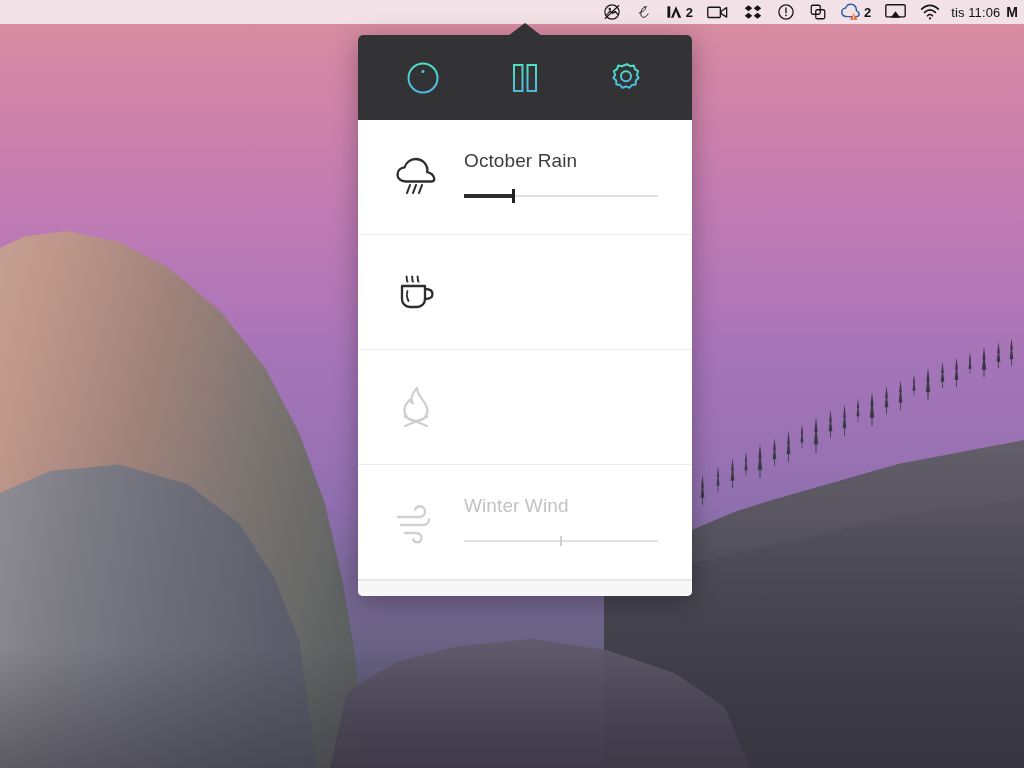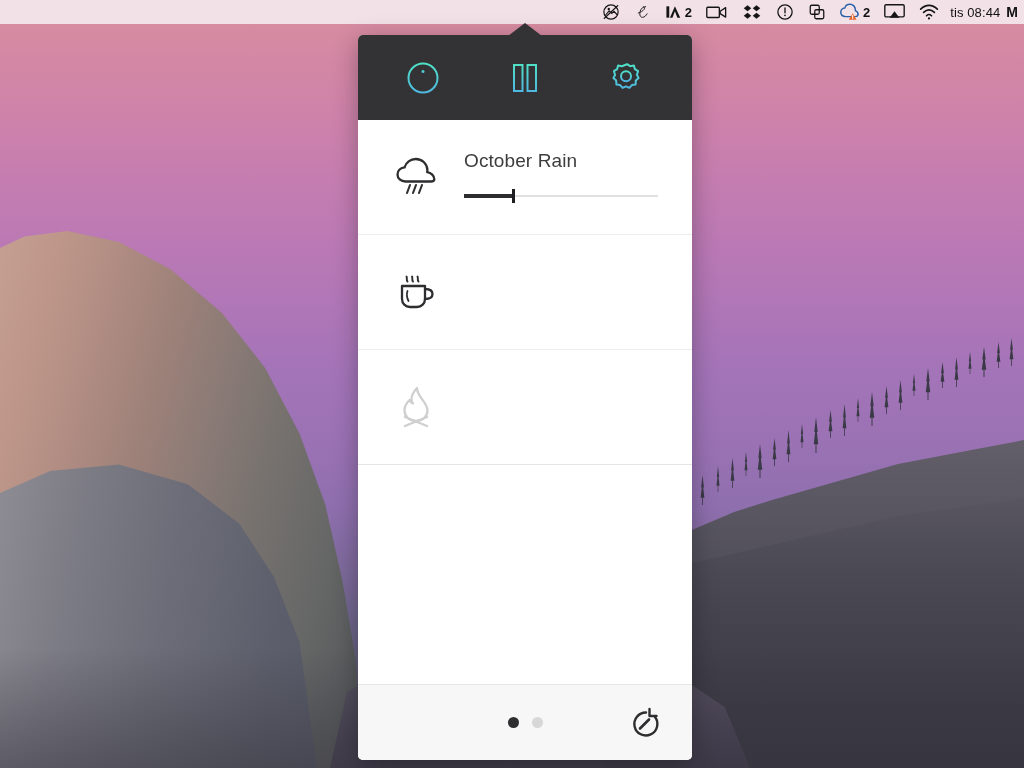--- a/index.html
+++ b/index.html
@@ -70,21 +70,21 @@
   .mb-item {
     display:flex; align-items:center; height:24px;
     padding:0 7px; gap:3px; color:#1a1a1a;
   }
   .mb-badge { font-size:13px; font-weight:700; color:#111; }
   #clock { font-size:13px; color:#111; padding:0 6px 0 4px; letter-spacing:.1px; }
   #user-initial { font-size:14px; font-weight:700; color:#111; padding-right:4px; }
 
   
   #panel {
-    position:absolute; left:358px; top:35px; width:334px; height:725px;
+    position:absolute; left:358px; top:35px; width:334px; height:561px;
     background:#ffffff;
     border-radius:5px;
     box-shadow:0 6px 26px rgba(0,0,0,0.30);
     overflow:hidden;
     display:flex; flex-direction:column;
   }
   #panel-arrow {
     position:absolute; left:508px; top:23px;
     width:0; height:0;
     border-left:17px solid transparent;
@@ -264,21 +264,21 @@
 
     <div class="mb-item">
       <svg width="20" height="18" viewBox="0 0 24 20">
         <path d="M2 6.5 C5 3.5 8.3 2 12 2 C15.7 2 19 3.5 22 6.5" fill="none" stroke="#151515" stroke-width="2" stroke-linecap="round"></path>
         <path d="M5.5 10.5 C7.7 8.5 9.8 7.5 12 7.5 C14.2 7.5 16.3 8.5 18.5 10.5" fill="none" stroke="#151515" stroke-width="2" stroke-linecap="round"></path>
         <path d="M9 14.5 C10.1 13.5 11 13 12 13 C13 13 13.9 13.5 15 14.5" fill="none" stroke="#151515" stroke-width="2" stroke-linecap="round"></path>
         <circle cx="12" cy="17.7" r="1.3" fill="#151515"></circle>
       </svg>
     </div>
 
-    <div id="clock">tis 08:44</div>
+    <div id="clock">tis 11:06</div>
     <div id="user-initial">M</div>
   </div>
 
   <div id="panel-arrow"></div>
 
   <div id="panel">
 
     <div id="panel-header">
 
       <div class="hdr-btn">
@@ -368,20 +368,37 @@
           <svg width="48" height="48" viewBox="0 0 48 48">
             <path d="M24 5 C24 5 18.5 11 18.5 16 C18.5 19 20 20.5 20 20.5 C20 20.5 17.5 19.5 16.5 17
                      C13.5 20 11.5 24 11.5 27.5 C11.5 33.5 16.5 38 23 38 C29.5 38 34.5 33.5 34.5 27.5
                      C34.5 19 24 14 24 5 Z" fill="none" stroke="#cfcfcf" stroke-width="2.3" stroke-linejoin="round"></path>
             <path d="M12 34 L34 43" stroke="#cfcfcf" stroke-width="2.3" stroke-linecap="round"></path>
             <path d="M34 34 L12 43" stroke="#cfcfcf" stroke-width="2.3" stroke-linecap="round"></path>
           </svg>
         </div>
       </div>
 
+      <div class="sound-row inactive">
+        <div class="sound-icon">
+          <svg width="48" height="44" viewBox="0 0 48 44">
+            <path d="M5 17 L26 17 C29.5 17 32 14.5 32 11.5 C32 8.5 29.8 6.3 27 6.3 C24.6 6.3 22.8 7.8 22.3 9.8" fill="none" stroke="#cfcfcf" stroke-width="2.4" stroke-linecap="round"></path>
+            <path d="M8 25 L30 25 C33.5 25 36 22.5 36 19.5" fill="none" stroke="#cfcfcf" stroke-width="2.4" stroke-linecap="round"></path>
+            <path d="M12 33 L23 33 C26.3 33 28.5 35.2 28.5 38 C28.5 40.5 26.5 42.3 24.3 42.3 C22.2 42.3 20.6 41 20.2 39.3" fill="none" stroke="#cfcfcf" stroke-width="2.4" stroke-linecap="round"></path>
+          </svg>
+        </div>
+        <div class="sound-body">
+          <div class="sound-title">Winter Wind</div>
+          <div class="slider">
+            <div class="slider-track"></div>
+
+            <div class="slider-handle" style="left:96px"></div>
+          </div>
+        </div>
+      </div>
     </div>
 
     <div id="panel-footer">
       <div id="page-dots">
         <div class="dot active"></div>
         <div class="dot"></div>
       </div>
       <div id="timer-btn">
         <svg width="34" height="34" viewBox="0 0 34 34">
           <path d="M17 6.5 A11.5 11.5 0 1 0 26 11" fill="none" stroke="#2e2e30" stroke-width="2.4" stroke-linecap="round"></path>

